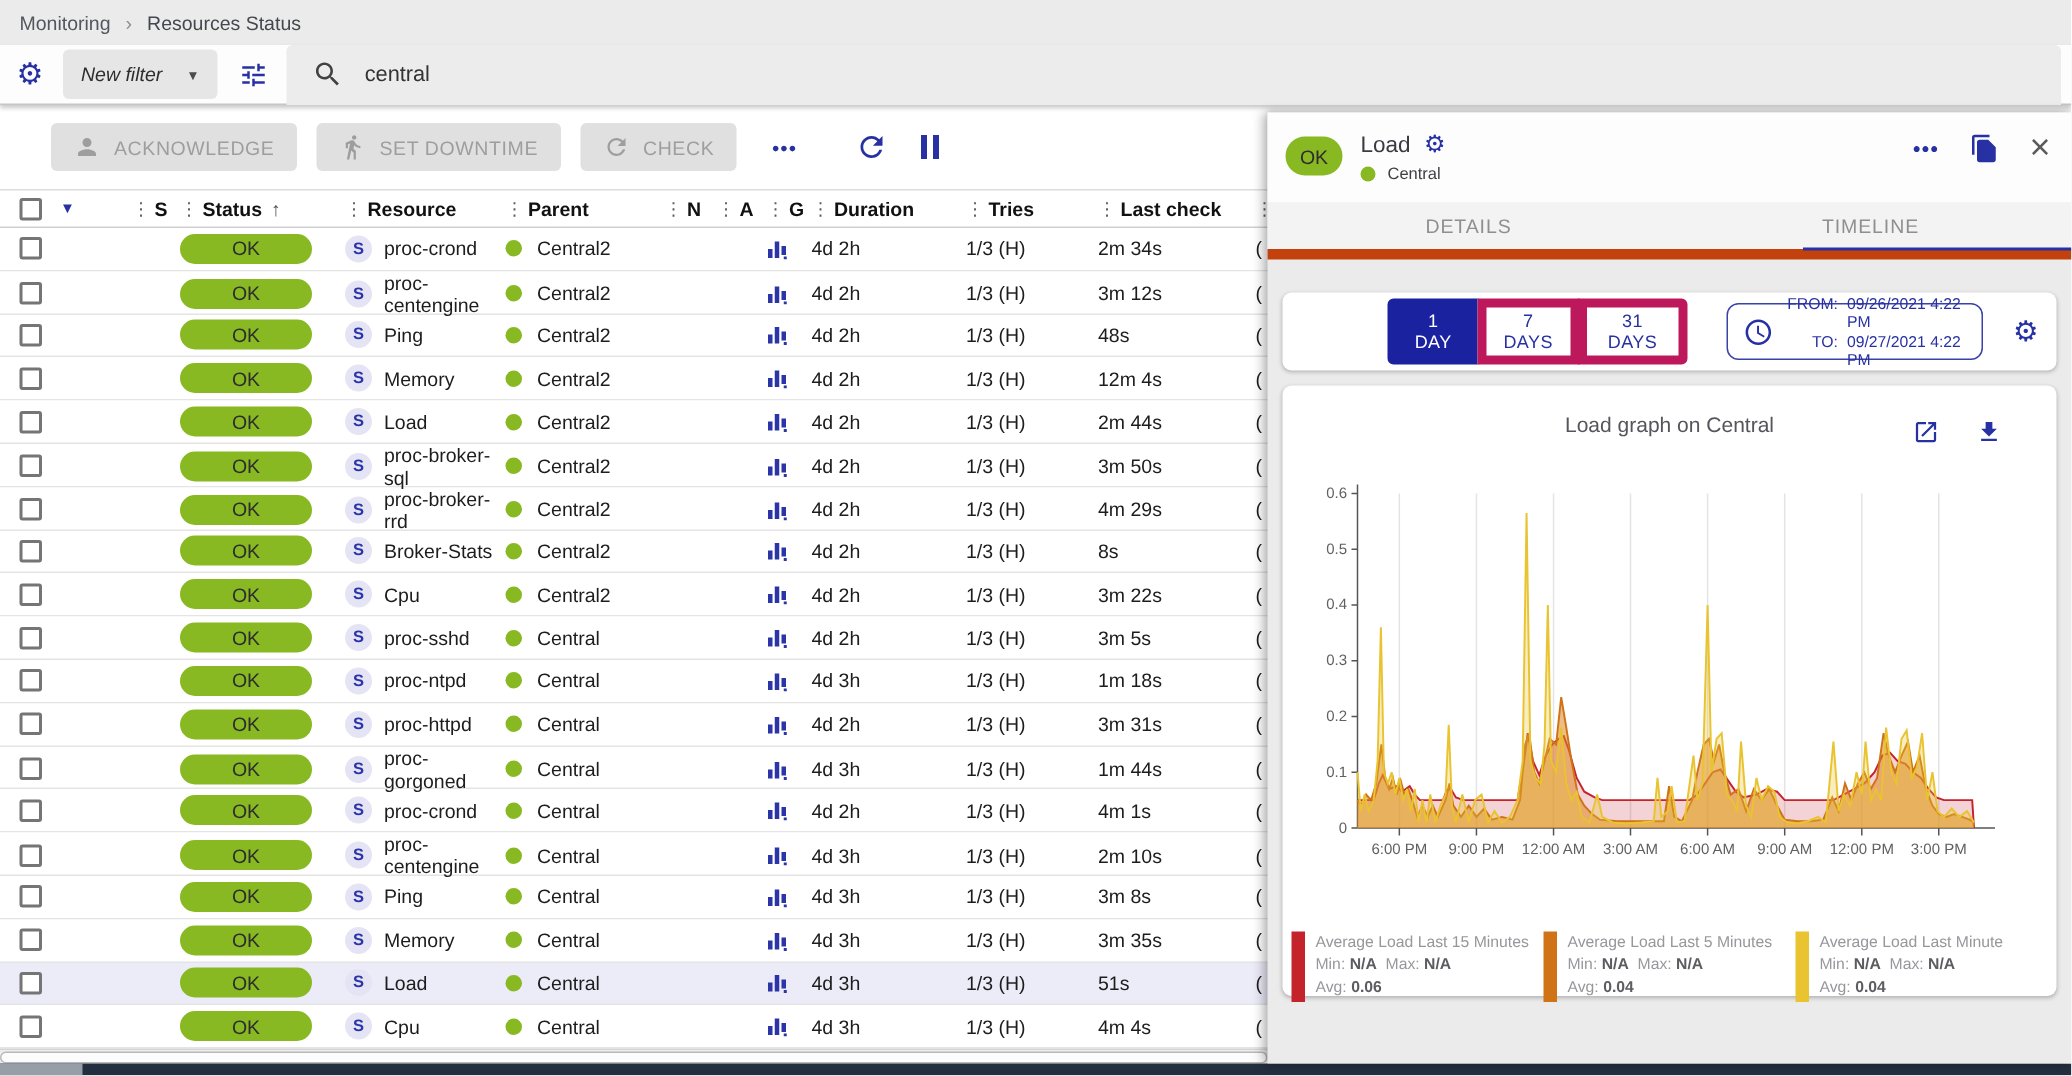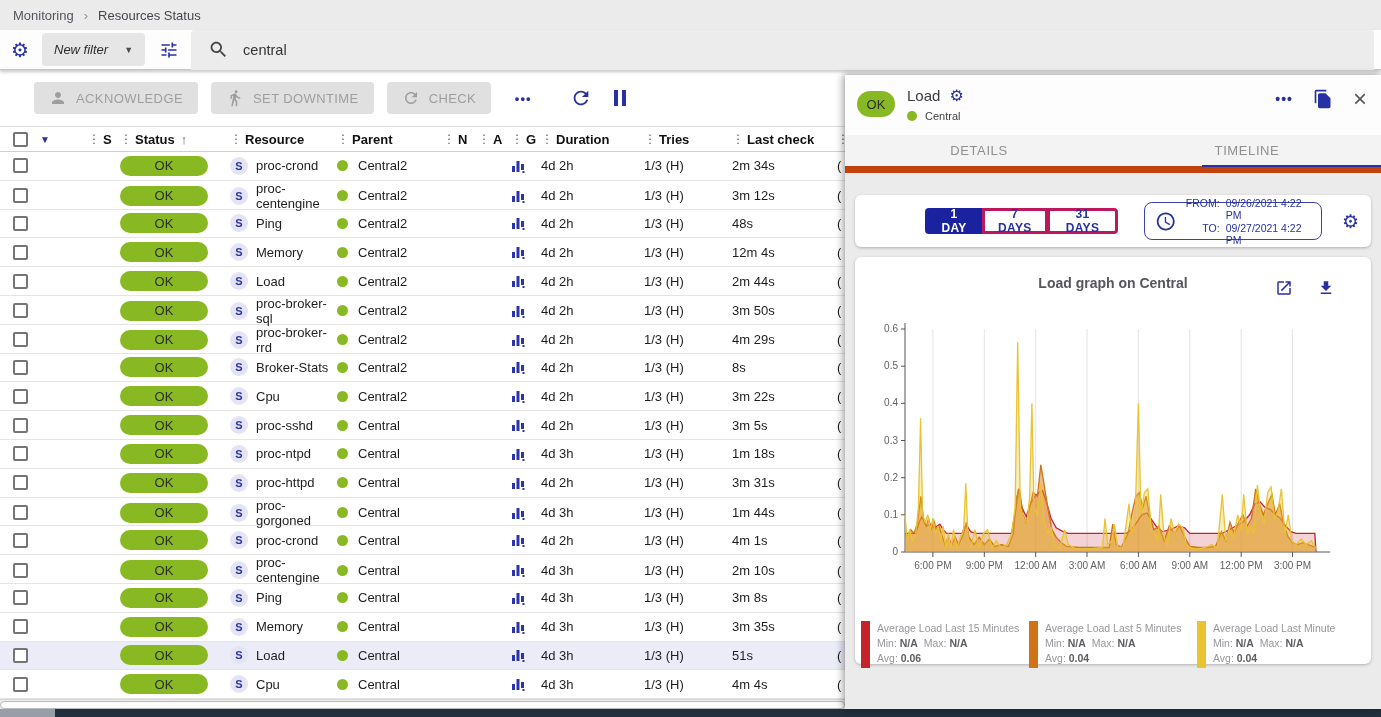--- a/index.html
+++ b/index.html
@@ -70,31 +70,31 @@
   .panel-more { color:#2731a3; font-size:14px; font-weight:bold; letter-spacing:1px; cursor:pointer; }
   .panel-close { color:#5a5a5a; font-size:24px; line-height:20px; cursor:pointer; }
   .panel-tabs { position:relative; height:38px; background:#f3f3f3; display:flex; border-bottom:7px solid #c2410c;justify-content:center; }
   .tab { flex:1; display:flex; align-items:center; justify-content:center; font-size:13px; letter-spacing:.6px; color:#8f8f8f; cursor:pointer; }
   .tab.active { color:#2731a3; }
   .tab-underline { position:absolute; bottom:-1px; left:66.66%; right:0; height:2px; background:#2731a3; }
   .panel-content { padding:22px 10px 10px 10px; }
 
   .range-card { background:#fff; border-radius:6px; box-shadow:0 1px 3px rgba(0,0,0,.25); height:52px; display:flex; align-items:center; padding:0 12px; }
   .range-group { display:flex; margin-left:58px; }
-  .range-btn { height:26px; padding:0 10px; border:3px solid #be185d; background:#fff; color:#2731a3; font-size:12px; font-weight:bold; letter-spacing:.3px; display:flex; align-items:center; cursor:pointer; margin-left:-1px; }
+  .range-btn { height:44px; padding:0 10px; border:6px solid #be185d; background:#fff; color:#2731a3; font-size:12px; font-weight:normal; letter-spacing:.3px; display:flex; align-items:center; cursor:pointer; margin-left:-1px; }
   .range-btn:first-child { border-radius:4px 0 0 4px; margin-left:0; }
   .range-btn:last-child { border-radius:0 4px 4px 0; }
   .range-btn.active { background:#1b22a0; color:#fff; border-color:#1b22a0; }
   .fromto-box { margin-left:26px; border:1px solid #3a41a8; border-radius:8px; height:38px; display:flex; align-items:center; padding:0 10px; gap:9px; cursor:pointer; }
   .fromto-lines { display:grid; grid-template-columns:auto auto; column-gap:6px; row-gap:1px; font-size:10.5px; color:#2731a3; }
   .ft-label { text-align:right; }
   .range-gear { margin-left:20px; color:#2731a3; font-size:19px; cursor:pointer; }
 
   .graph-card { position:relative; margin-top:10px; background:#fff; border-radius:6px; box-shadow:0 1px 3px rgba(0,0,0,.25); height:407px; padding-top:18px; }
-  .graph-title { text-align:center; font-size:14px; color:#55555c;font-weight:bold; }
+  .graph-title { text-align:center; font-size:14px; color:#55555c; }
   .graph-icon { position:absolute; top:22px; cursor:pointer; display:flex; }
   .graph-icon.ext { right:78px; }
   .graph-icon.dl { right:36px; }
   #chart-svg { display:block; margin-top:28px; }
   #chart-svg text.ax { font-size:10px; fill:#606060; font-family:"Liberation Sans",sans-serif; }
 
   .legend-row { display:flex; padding:0 6px; margin-top:14px; }
   .legend-item { display:flex; gap:7px; width:170px; cursor:pointer;margin-top:36px; }
   .legend-bar { width:9px; height:47px; flex:none; }
   .legend-texts { font-size:10.5px; color:#97979c; line-height:15px; white-space:nowrap; }

